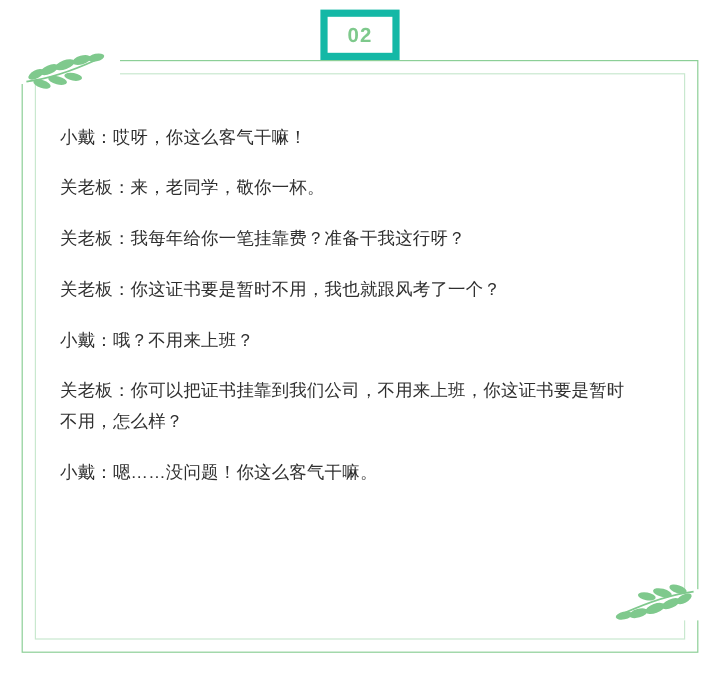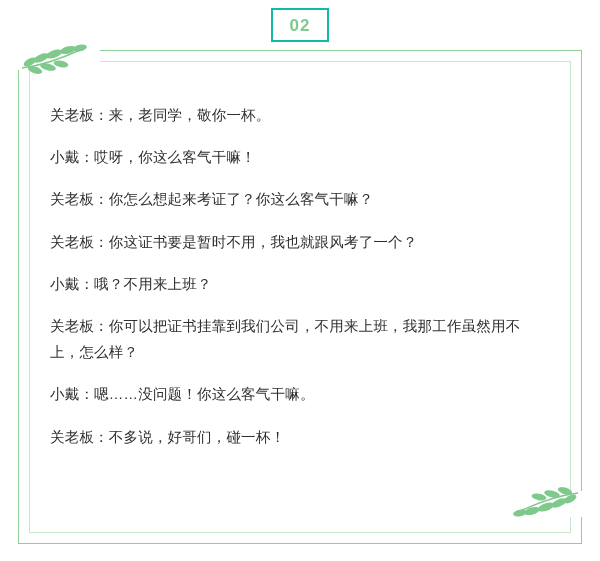--- a/index.html
+++ b/index.html
@@ -21,21 +21,21 @@
   }
 
   
   .badge {
     position: absolute;
     left: 50%;
     top: 8px;
     transform: translateX(-50%);
     width: 54px;
     height: 30px;
-    border: 2px solid #14b8a6;
+    border: 6px solid #14b8a6;
     background: #ffffff;
     display: flex;
     align-items: center;
     justify-content: center;
     z-index: 5;
   }
   .badge-text {
     color: #7ec98c;
     font-size: 17px;
     font-weight: bold;
@@ -139,23 +139,22 @@
         <ellipse cx="50" cy="8" rx="8" ry="3.6" transform="rotate(-16 50 8)"></ellipse>
         <ellipse cx="62" cy="6" rx="7" ry="3.2" transform="rotate(-12 62 6)"></ellipse>
         <ellipse cx="17" cy="28" rx="7.5" ry="3.3" transform="rotate(18 17 28)"></ellipse>
         <ellipse cx="30" cy="25" rx="8" ry="3.4" transform="rotate(14 30 25)"></ellipse>
         <ellipse cx="43" cy="22" rx="7.5" ry="3.2" transform="rotate(10 43 22)"></ellipse>
       </g>
     </svg>
   </div>
 
   <div class="content">
+    <p class="line">小戴：哎呀，你这么客气干嘛！</p>
     <p class="line">关老板：来，老同学，敬你一杯。</p>
-    <p class="line">小戴：哎呀，你这么客气干嘛！</p>
-    <p class="line">关老板：你怎么想起来考证了？你这么客气干嘛？</p>
+    <p class="line">关老板：我每年给你一笔挂靠费？准备干我这行呀？</p>
     <p class="line">关老板：你这证书要是暂时不用，我也就跟风考了一个？</p>
     <p class="line">小戴：哦？不用来上班？</p>
-    <p class="line">关老板：你可以把证书挂靠到我们公司，不用来上班，我那工作虽然用不上，怎么样？</p>
+    <p class="line">关老板：你可以把证书挂靠到我们公司，不用来上班，你这证书要是暂时不用，怎么样？</p>
     <p class="line">小戴：嗯……没问题！你这么客气干嘛。</p>
-    <p class="line">关老板：不多说，好哥们，碰一杯！</p>
   </div>
 
 </div>
 
 </body></html>

